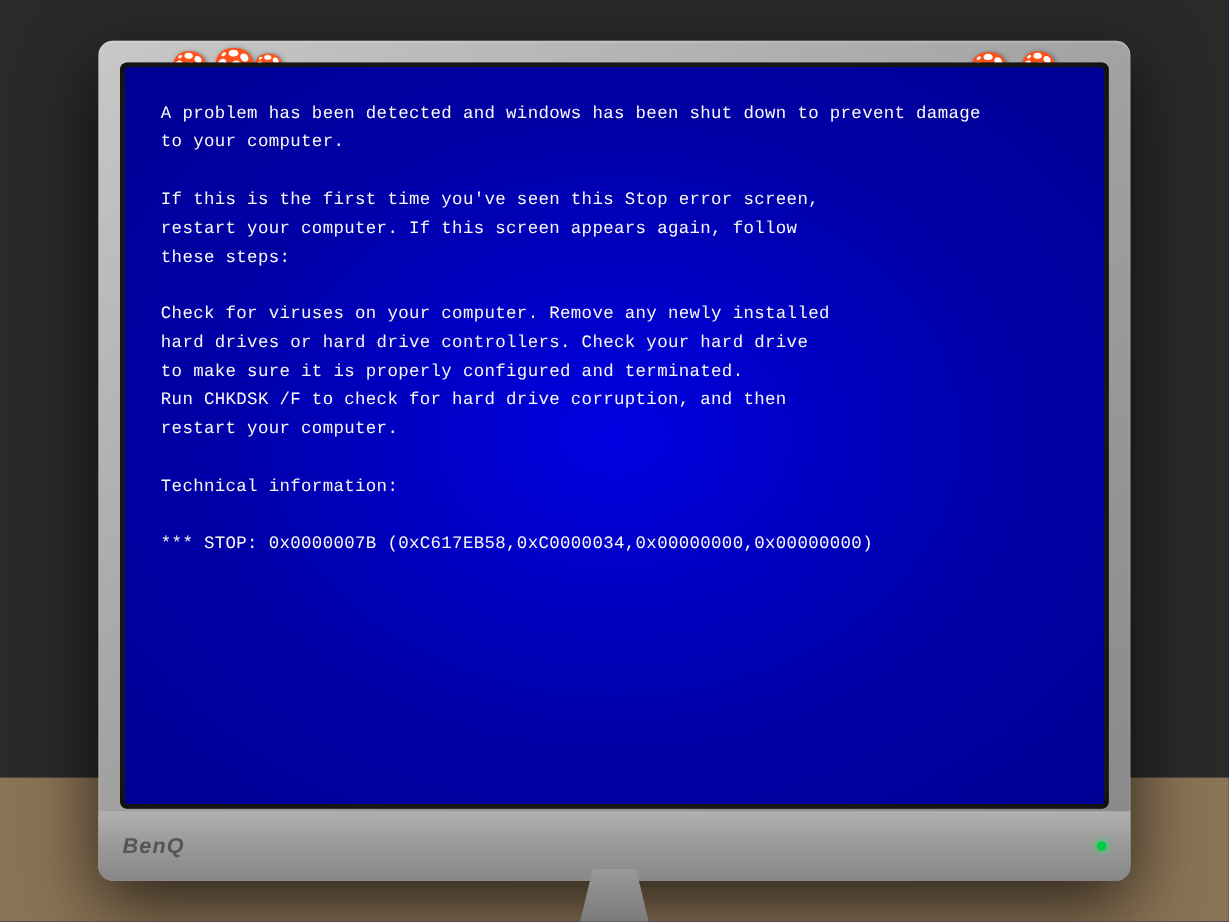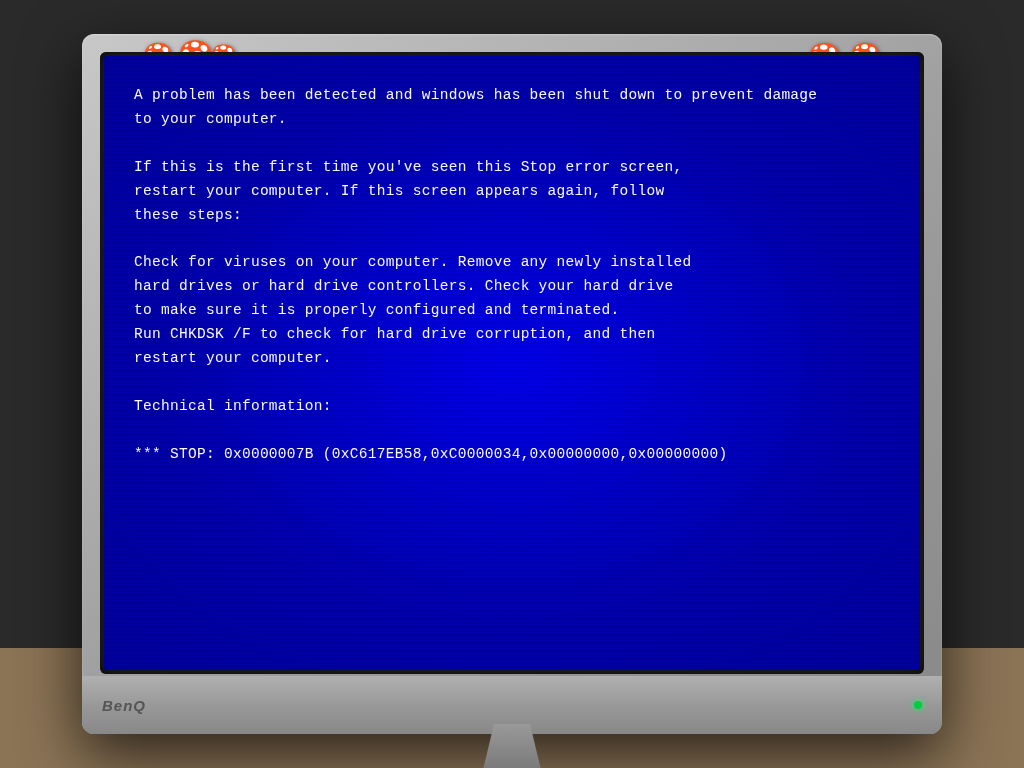--- a/index.html
+++ b/index.html
@@ -89,21 +89,21 @@
       background: linear-gradient(180deg, #b0b0b0, #999, #888);
       border-radius: 0 0 12px 12px;
       display: flex;
       align-items: center;
       justify-content: space-between;
       padding: 0 20px;
     }
 
     .brand-label {
       font-family: Arial, sans-serif;
-      font-size: 15px;
+      font-size: 18px;
       font-style: italic;
       font-weight: bold;
       color: #555;
       letter-spacing: 1px;
       text-align: center;
     }
 
     .power-led {
       width: 8px;
       height: 8px;

